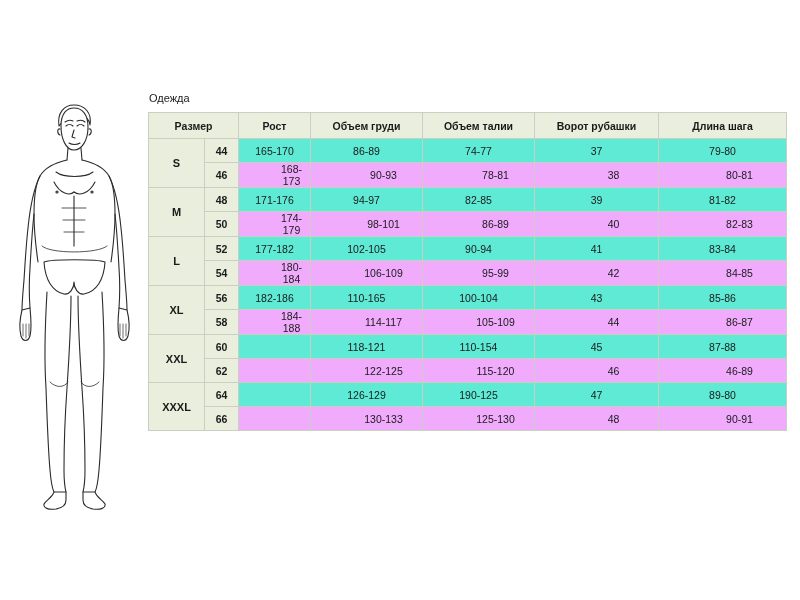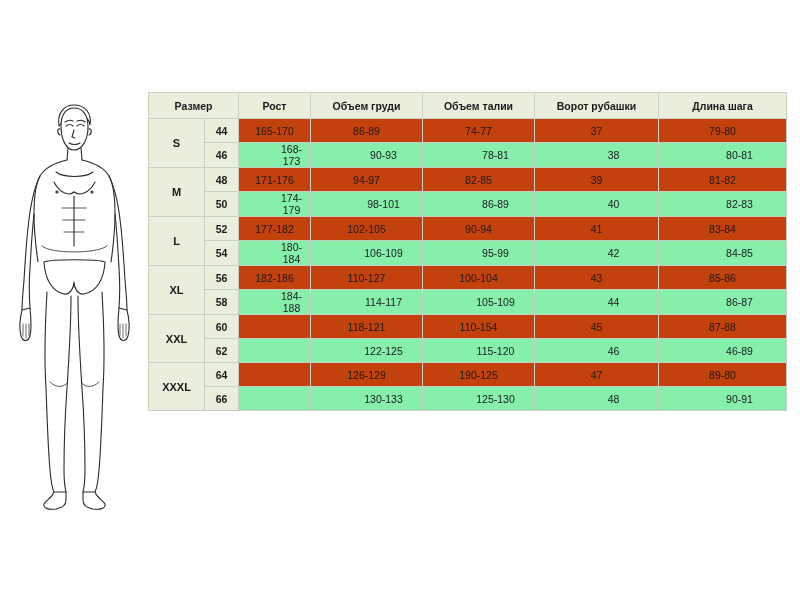--- a/index.html
+++ b/index.html
@@ -76,25 +76,25 @@
     background: #eaeedd;
     font-weight: bold;
     font-size: 11px;
   }
   table.size-table td.num {
     background: #eaeedd;
     font-weight: bold;
     font-size: 10.5px;
   }
   table.size-table tr.alt td.val {
-    background: #86efac;
+    background: #f0abfc;
     padding-left: 36px;
   }
   table.size-table td.val {
-    background: #c2410c;
+    background: #5eead4;
   }
 </style>
 </head>
 <body>
 
 <div class="page">
 
   <div class="figure-wrap">
     <svg width="120" height="420" viewBox="0 0 120 420" xmlns="http://www.w3.org/2000/svg">
       <g fill="none" stroke="#2b2b2b" stroke-width="1.1" stroke-linejoin="round" stroke-linecap="round">
@@ -163,20 +163,21 @@
 
         <path d="M113 214 C115 222 116 232 114 240 C112 246 107 246 105 240 C103 232 104 222 105 212 Z" fill="#ffffff"></path>
         <path d="M112 228 L112 240" stroke-width="0.7"></path>
         <path d="M109 228 L109 242" stroke-width="0.7"></path>
         <path d="M106 228 L106 240" stroke-width="0.7"></path>
       </g>
     </svg>
   </div>
 
   <div class="table-area">
+    <div class="caption">Одежда</div>
 
     <table class="size-table">
       <colgroup>
         <col class="c-size">
           <col class="c-num">
           <col class="c-h">
           <col class="c-chest">
           <col class="c-waist">
           <col class="c-collar">
           <col class="c-step">
@@ -244,21 +245,21 @@
           <td class="val">106-109</td>
           <td class="val">95-99</td>
           <td class="val">42</td>
           <td class="val">84-85</td>
         </tr>
 
         <tr>
           <td class="size-group" rowspan="2">XL</td>
           <td class="num">56</td>
           <td class="val">182-186</td>
-          <td class="val">110-127</td>
+          <td class="val">110-165</td>
           <td class="val">100-104</td>
           <td class="val">43</td>
           <td class="val">85-86</td>
         </tr>
         <tr class="alt">
           <td class="num">58</td>
           <td class="val">184-188</td>
           <td class="val">114-117</td>
           <td class="val">105-109</td>
           <td class="val">44</td>

